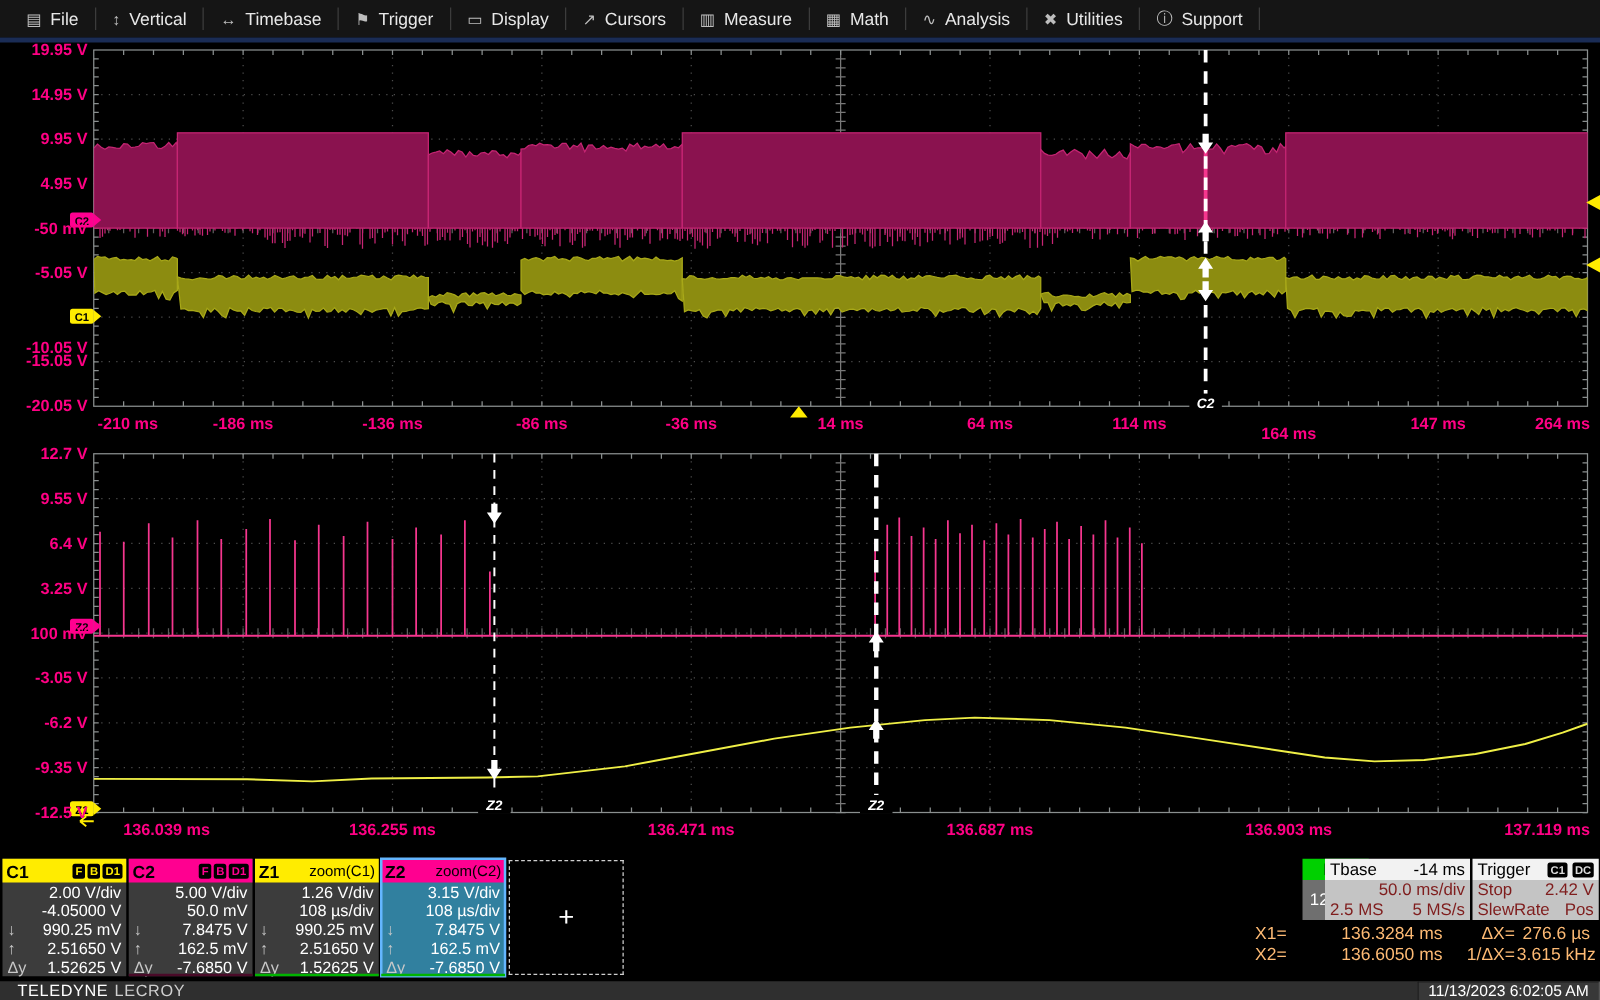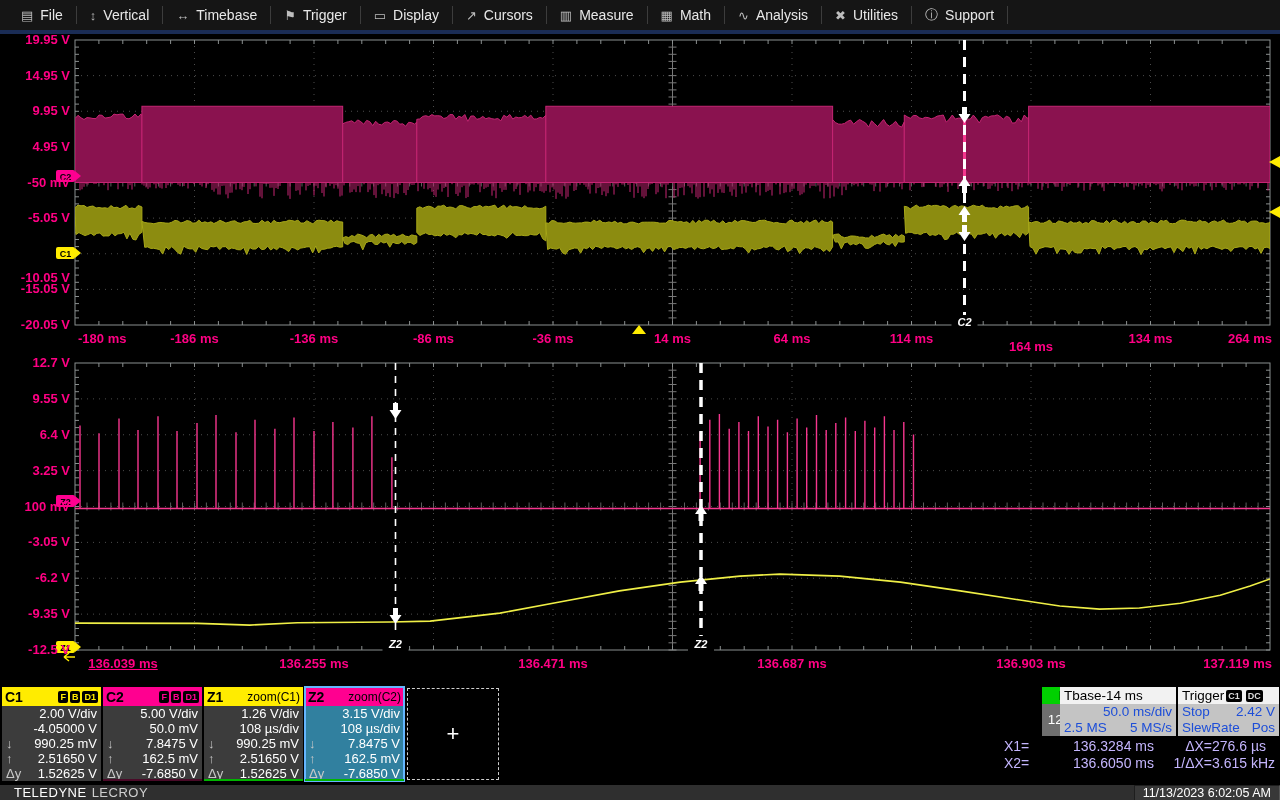--- a/index.html
+++ b/index.html
@@ -23,41 +23,41 @@
   .tp-sub{font-size:12px;color:#000;}
   .tp-badges{display:flex;gap:2px;}
   .badge{background:#000;font-size:9px;font-weight:bold;padding:1px 2px;border-radius:2px;line-height:10px;}
   .tp-row{display:flex;justify-content:space-between;padding:0 4px;font-size:13px;color:#fff;height:15px;line-height:15px;}
   .tp-pre{color:#c8c8c8;width:22px;text-align:left;}
   .tp-val{flex:1;text-align:right;white-space:nowrap;}
   .tp-underline{position:absolute;left:0;right:0;bottom:0;height:2px;}
   #add-box{position:absolute;left:407px;top:2px;width:92px;height:92px;border:1px dashed #cfcfcf;box-sizing:border-box;color:#fff;font-size:22px;display:flex;align-items:center;justify-content:center;}
   
   .info-panel{position:absolute;top:1px;box-sizing:border-box;}
-  .info-head{height:17px;font-size:13.5px;color:#000;display:flex;align-items:center;justify-content:flex-start;padding:0 4px;box-sizing:border-box;}
-  .info-body{font-size:13.5px;color:#1d4ed8;padding:0 4px;box-sizing:border-box;}
+  .info-head{height:17px;font-size:13.5px;color:#000;display:flex;align-items:center;justify-content:space-between;padding:0 4px;box-sizing:border-box;}
+  .info-body{font-size:13.5px;color:#7f1d1d;padding:0 4px;box-sizing:border-box;}
   #hd-panel{left:1042px;width:53px;}
   #hd-head{background:#00d000;font-weight:bold;justify-content:center;}
   #hd-body{background:#6f6f6f;color:#fff;height:32px;text-align:center;line-height:32px;padding:0;}
   #tbase-panel{left:1060px;width:116px;}
   #tbase-head{background:#f2f2f2;}
   #tbase-body{background:#c4c4c4;height:32px;}
   #tbase-body .r1{text-align:right;line-height:16px;}
   #tbase-body .r2{display:flex;justify-content:space-between;line-height:16px;}
   #trigger-panel{left:1178px;width:101px;}
   #trigger-head{background:#f2f2f2;}
   #trigger-body{background:#c4c4c4;height:32px;}
   #trigger-body .row{display:flex;justify-content:space-between;line-height:16px;}
   .tb-badge{background:#000;color:#ddd;font-size:9px;font-weight:bold;padding:1px 2px;border-radius:2px;line-height:10px;margin-left:2px;}
-  #readout{position:absolute;left:1004px;top:52px;width:276px;color:#c4b5fd;font-size:14px;}
+  #readout{position:absolute;left:1004px;top:52px;width:276px;color:#fdba74;font-size:14px;}
   .ro-row{display:flex;line-height:17px;white-space:nowrap;}
   .ro-l1{width:40px;}
   .ro-v1{width:110px;text-align:right;}
   .ro-l2{width:58px;text-align:right;}
-  .ro-v2{width:66px;text-align:left;}
+  .ro-v2{width:66px;text-align:center;}
   
   #footer{position:absolute;top:785px;left:0;width:1280px;height:15px;background:#2f2f2f;display:flex;align-items:center;justify-content:space-between;z-index:6;}
   #brand{margin-left:14px;font-size:13px;color:#fff;}
   #brand .bold{font-weight:normal;letter-spacing:0.5px;}
   #brand .light{color:#cfcfcf;margin-left:5px;letter-spacing:0.5px;}
   #datetime{font-size:12.5px;color:#fff;padding:0 8px;height:15px;line-height:15px;background:#383838;border-left:1px solid #1e1e1e;border-top:1px solid #1e1e1e;border-right:1px solid #555;}
   svg#scope{position:absolute;top:0;left:0;z-index:1;pointer-events:none;}
 </style>
 </head>
 <body>
@@ -263,32 +263,32 @@
     <div class="ylab" style="top: 317px; left: 0px;">-20.05 V</div>
     <div class="ylab" style="top: 355px; left: 0px;">12.7 V</div>
     <div class="ylab" style="top: 390.875px; left: 0px;">9.55 V</div>
     <div class="ylab" style="top: 426.75px; left: 0px;">6.4 V</div>
     <div class="ylab" style="top: 462.625px; left: 0px;">3.25 V</div>
     <div class="ylab" style="top: 498.5px; left: 0px;">100 mV</div>
     <div class="ylab" style="top: 534.375px; left: 0px;">-3.05 V</div>
     <div class="ylab" style="top: 570.25px; left: 0px;">-6.2 V</div>
     <div class="ylab" style="top: 606.125px; left: 0px;">-9.35 V</div>
     <div class="ylab" style="top: 642px; left: 0px;">-12.5 V</div>
-    <div class="xlab" style="left: 78px; text-align: left; top: 331px;">-180 ms</div>
+    <div class="xlab" style="left: 78px; text-align: left; top: 331px;">-210 ms</div>
     <div class="xlab" style="left: 149.5px; top: 331px;">-186 ms</div>
     <div class="xlab" style="left: 269px; top: 331px;">-136 ms</div>
     <div class="xlab" style="left: 388.5px; top: 331px;">-86 ms</div>
     <div class="xlab" style="left: 508px; top: 331px;">-36 ms</div>
     <div class="xlab" style="left: 627.5px; top: 331px;">14 ms</div>
     <div class="xlab" style="left: 747px; top: 331px;">64 ms</div>
     <div class="xlab" style="left: 866.5px; top: 331px;">114 ms</div>
     <div class="xlab" style="left: 986px; top: 339px;">164 ms</div>
-    <div class="xlab" style="left: 1105.5px; top: 331px;">134 ms</div>
+    <div class="xlab" style="left: 1105.5px; top: 331px;">147 ms</div>
     <div class="xlab" style="left: 1182px; text-align: right; top: 331px;">264 ms</div>
-    <div class="xlab" style="left: 78px; text-align: center; top: 656px; text-decoration: underline;">136.039 ms</div>
+    <div class="xlab" style="left: 78px; text-align: right; top: 656px;">136.039 ms</div>
     <div class="xlab" style="left: 269px; top: 656px;">136.255 ms</div>
     <div class="xlab" style="left: 508px; top: 656px;">136.471 ms</div>
     <div class="xlab" style="left: 747px; top: 656px;">136.687 ms</div>
     <div class="xlab" style="left: 986px; top: 656px;">136.903 ms</div>
     <div class="xlab" style="left: 1182px; text-align: right; top: 656px;">137.119 ms</div>
   </div>
 
 <div id="descriptors">
   <div id="trace-panels">
       <div class="trace-panel" style="left: 2px;">

